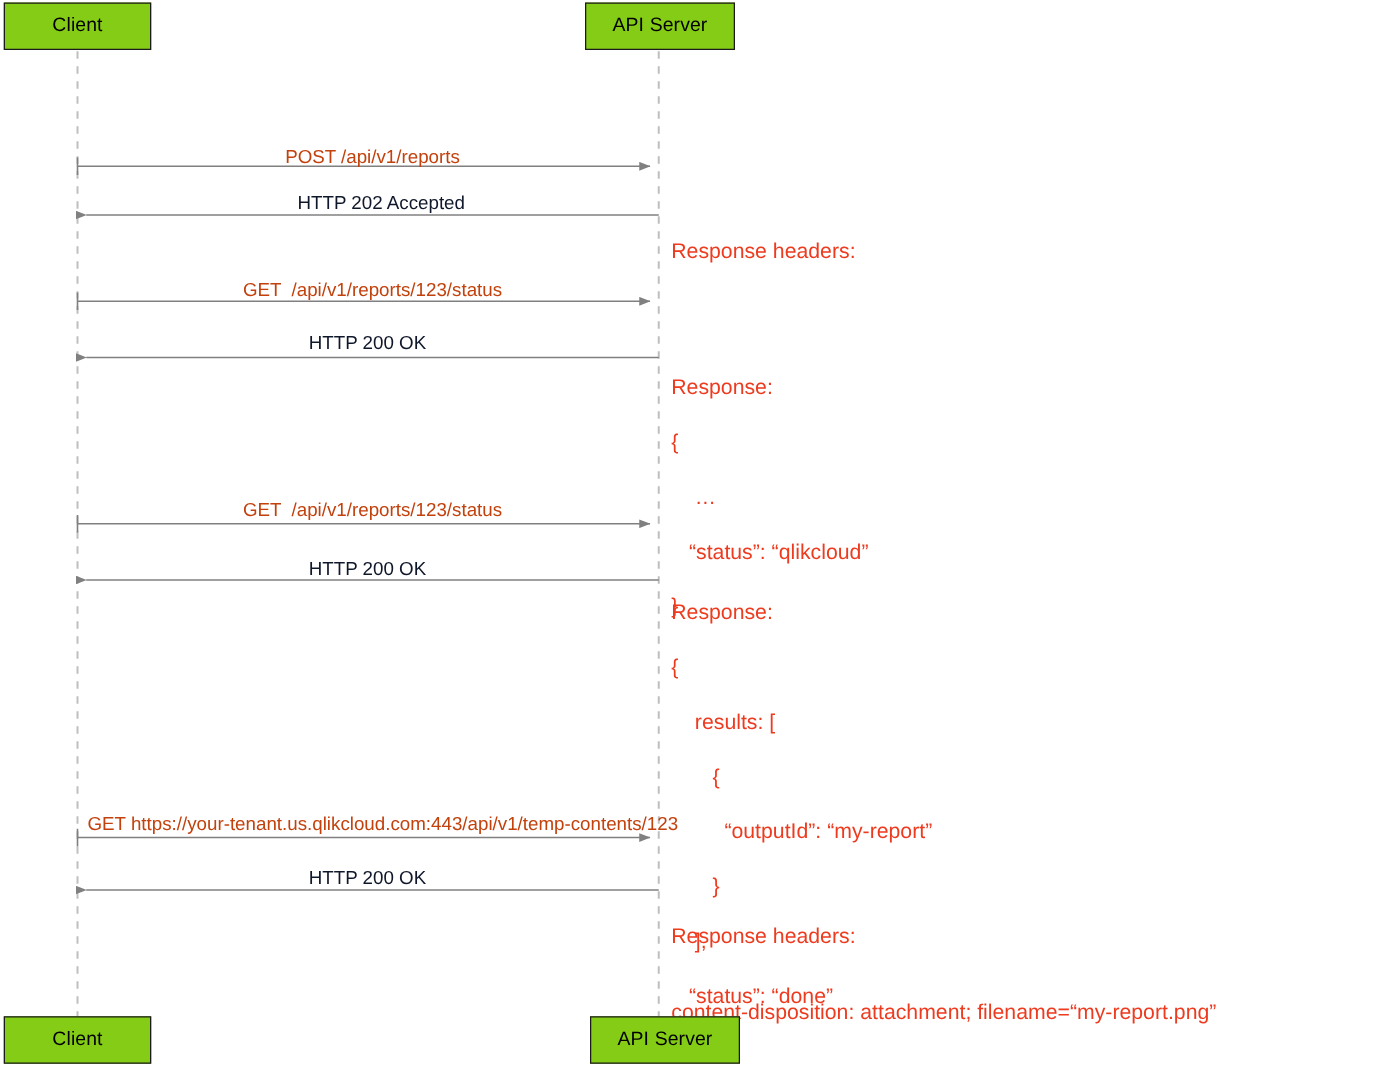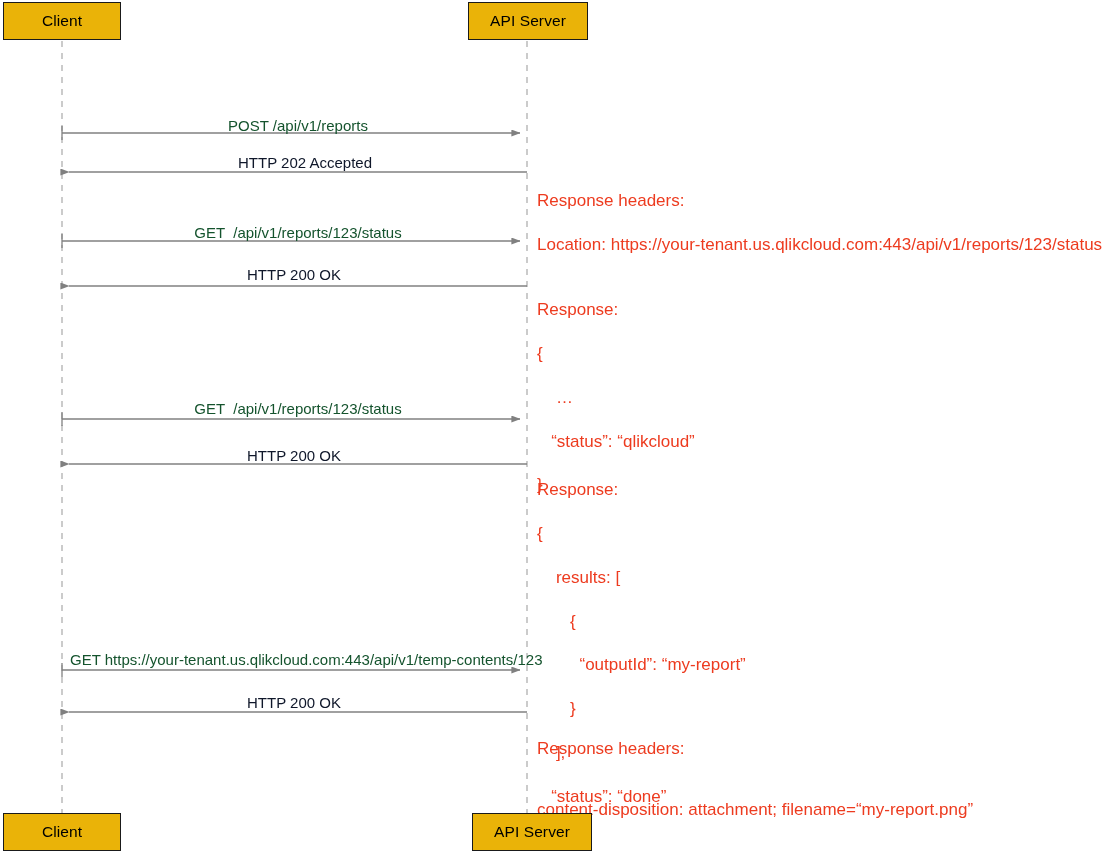--- a/index.html
+++ b/index.html
@@ -24,40 +24,40 @@
     top: 0;
     width: 1109px;
     height: 853px;
   }
 
   
   .actor-box {
     position: absolute;
     box-sizing: border-box;
     border: 1.6px solid #1a1a1a;
-    background: #eab308;
+    background: #84cc16;
     display: flex;
     align-items: center;
     justify-content: center;
     font-size: 15.5px;
     color: #000000;
     letter-spacing: 0.1px;
     z-index: 5;
   }
   .actor-client-top   { left: 3px;   top: 2px;   width: 118px; height: 38px; }
   .actor-server-top   { left: 468px; top: 2px;   width: 120px; height: 38px; }
   .actor-client-bot   { left: 3px;   top: 813px; width: 118px; height: 38px; }
   .actor-server-bot   { left: 472px; top: 813px; width: 120px; height: 38px; }
 
   
   .msg-label {
     position: absolute;
     font-size: 15px;
     white-space: pre;
-    color: #14532d;
+    color: #c2410c;
     z-index: 4;
     line-height: 17px;
   }
   .msg-label.red { color: #0f172a; }
   .msg-label.centered {
     text-align: center;
     transform: translateX(-50%);
   }
 
   
@@ -139,21 +139,20 @@
   <div class="msg-label centered" style="left:298px; top:400px;">GET  /api/v1/reports/123/status</div>
 
   <div class="msg-label centered red" style="left:294px; top:447px;">HTTP 200 OK</div>
 
   <div class="msg-label" style="left:70px; top:651px;text-align:right;">GET https://your-tenant.us.qlikcloud.com:443/api/v1/temp-contents/123</div>
 
   <div class="msg-label centered red" style="left:294px; top:694px;">HTTP 200 OK</div>
 
   <div class="annotation" style="top:165px;">
     <div>Response headers:</div>
-    <div>Location: https://your-tenant.us.qlikcloud.com:443/api/v1/reports/123/status</div>
   </div>
 
   <div class="annotation" style="top:274px;">
     <div>Response:</div>
     <div>{</div>
     <div>    …</div>
     <div>   “status”: “qlikcloud”</div>
     <div>}</div>
   </div>
 

